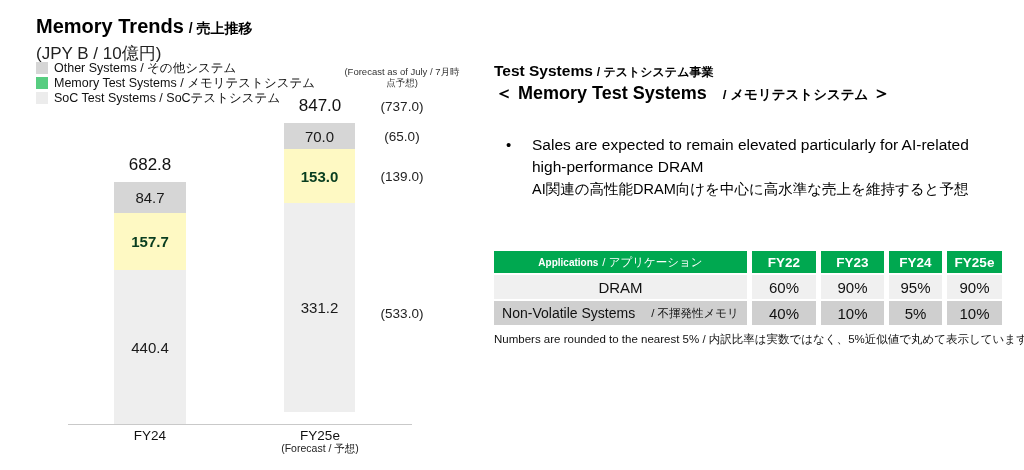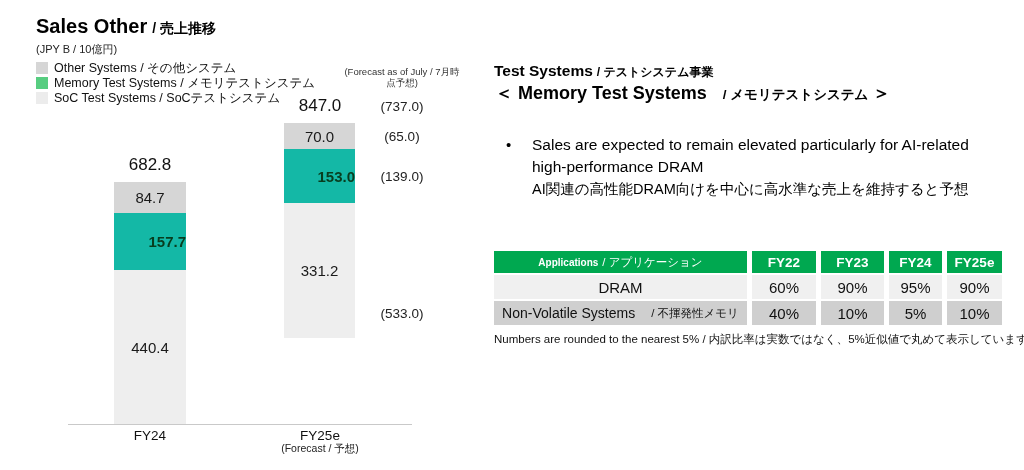--- a/index.html
+++ b/index.html
@@ -7,39 +7,39 @@
   .slide {
     position:relative; width:1024px; height:470px; background:#ffffff;
     font-family:"Liberation Sans", sans-serif; color:#111; overflow:hidden;
   }
   .abs { position:absolute; }
 
   
   .chart-title { left:36px; top:15px; white-space:nowrap; }
   .chart-title .en { font-size:20px; font-weight:bold; color:#000; }
   .chart-title .jp { font-size:14px; font-weight:bold; color:#000; margin-left:5px; }
-  .unit { left:36px; top:42px; font-size:11px; color:#222; }
+  .unit { left:36px; top:42px; font-size:17px; color:#222; }
 
   .legend { left:36px; top:61px; }
   .legend-row { display:flex; align-items:center; height:14px; margin-bottom:1px; }
   .swatch { width:12px; height:12px; margin-right:6px; flex:0 0 auto; }
   .swatch.other { background:#d6d6d6; }
   .swatch.memory { background:#57cd80; }
   .swatch.soc { background:#ececec; }
   .legend-row .lbl { font-size:12.5px; color:#111; white-space:nowrap; }
 
   .forecast-note { left:342px; top:66px; width:120px; text-align:center;
     font-size:9.5px; line-height:1.2; color:#333; }
 
   .bar { display:flex; flex-direction:column; }
   .bar-fy24 { left:114px; top:182px; width:72px; height:242px; }
-  .bar-fy25e { left:284px; top:123px; width:71px; height:215px; }
+  .bar-fy25e { left:284px; top:123px; width:71px; height:289px; }
   .seg { display:flex; align-items:center; justify-content:center; font-size:15px; color:#1a1a1a; }
   .seg.other { background:#d6d6d6; }
-  .seg.memory { background:#14b8a6; font-weight:bold; color:#083d1f;justify-content:flex-end; }
+  .seg.memory { background:#fef9c3; font-weight:bold; color:#083d1f; }
   .seg.soc { background:#eeeeee; flex:1 1 auto; }
   .seg-label { white-space:nowrap; }
 
   .total-label { width:72px; text-align:center; font-size:17px; color:#111; }
   .total-fy24 { left:114px; top:155px;text-align:center; }
   .total-fy25e { left:284px; top:96px; }
 
   .fcast { left:366px; width:72px; text-align:center; font-size:13.5px; color:#222; white-space:nowrap; }
   .fcast-total { top:99px; }
   .fcast-other { top:129px; }
@@ -83,21 +83,21 @@
   .cell.dram-label { font-size:15px; }
 
   .footnote { left:494px; top:332px; width:528px; font-size:11.5px; color:#111; white-space:nowrap; }
 </style>
 </head>
 <body>
 
 <div class="slide">
 
   <div class="abs chart-title">
-    <span class="en">Sales Other</span><span class="jp">/ 売上推移</span>
+    <span class="en">Memory Trends</span><span class="jp">/ 売上推移</span>
   </div>
   <div class="abs unit">(JPY B / 10億円)</div>
 
   <div class="abs legend">
     <div class="legend-row">
       <span class="swatch other"></span>
       <span class="lbl">Other Systems / その他システム</span>
     </div>
     <div class="legend-row">
       <span class="swatch memory"></span>

